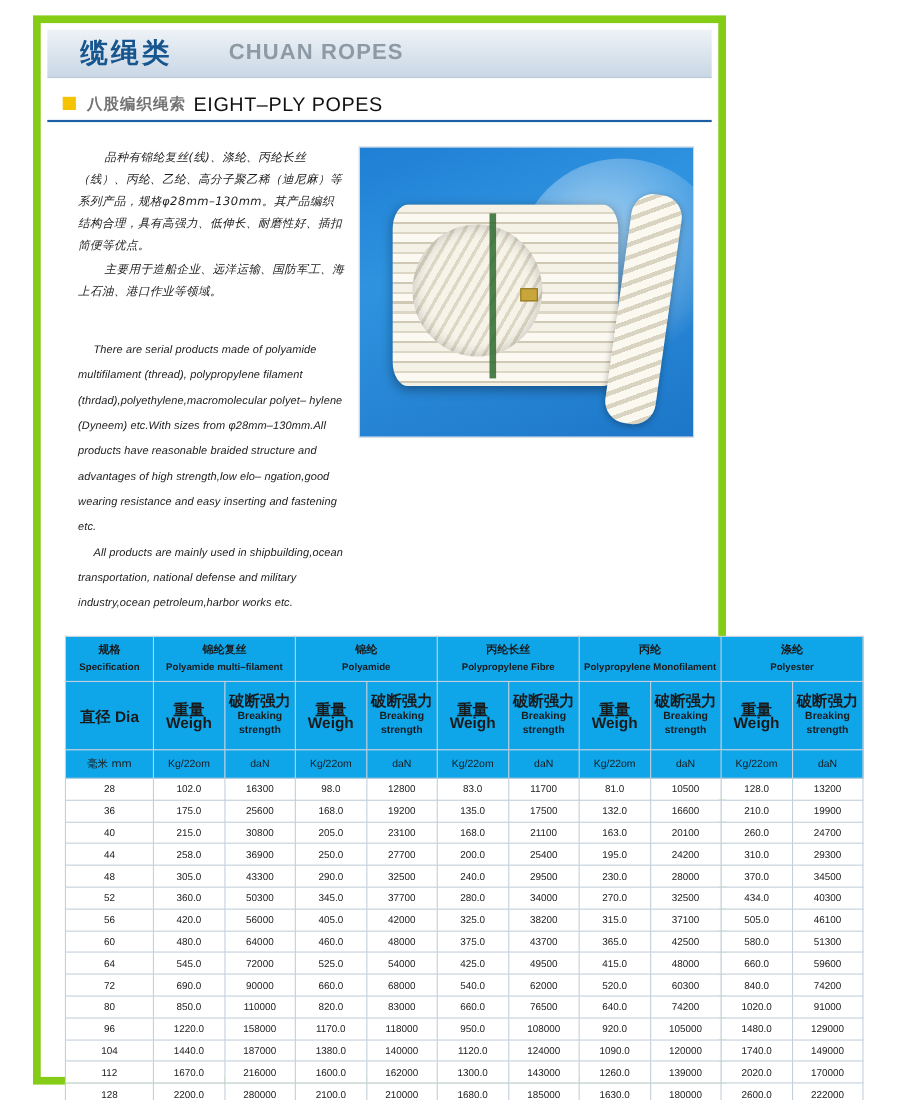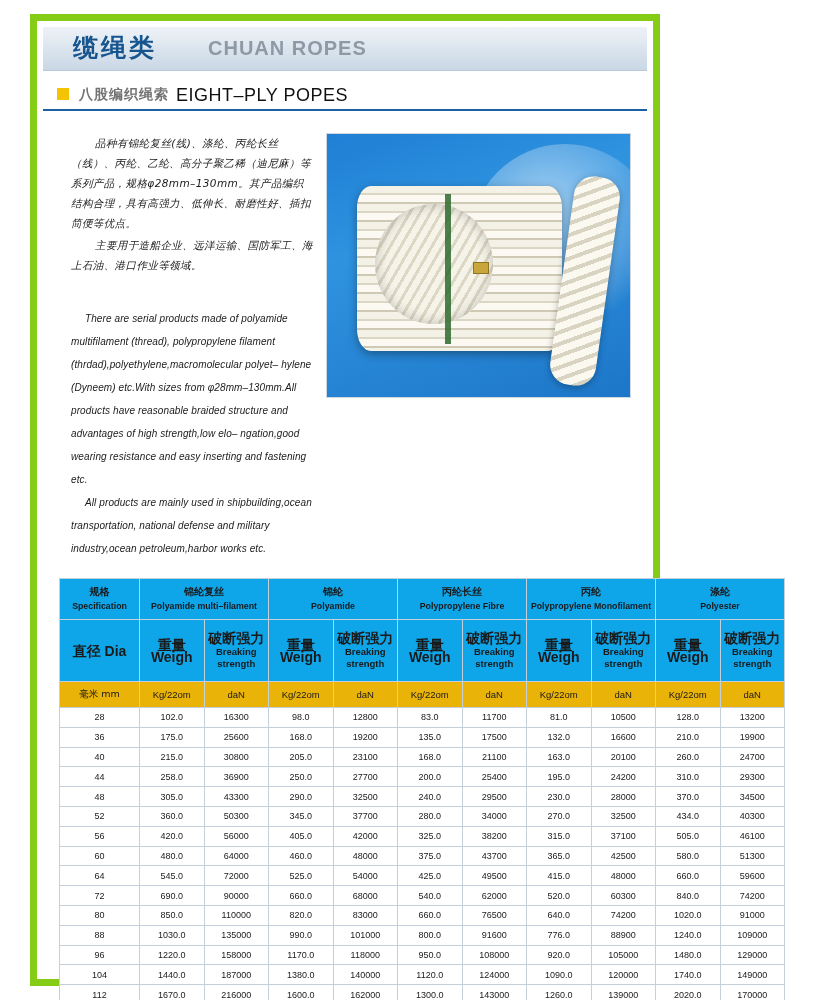--- a/index.html
+++ b/index.html
@@ -217,21 +217,21 @@
     background: #ffffff;
     font-size: 9px;
     line-height: 12px;
   }
   .sub-head .l-cn {
     font-family: Liberation Sans, sans-serif;
     font-size: 14px;
   }
   .unit-row td {
     height: 26px;
-    background: #eab308;
+    background: #0ea5e9;
     font-size: 9px;
   }
   .unit-row td.u-cn {
     font-family: "DejaVu Sans", sans-serif;
   }
   tbody.data td {
     height: 19.8px;
     font-size: 9px;
     background: #ffffff;
   }
@@ -487,33 +487,20 @@
             <td>820.0</td>
             <td>83000</td>
             <td>660.0</td>
             <td>76500</td>
             <td>640.0</td>
             <td>74200</td>
             <td>1020.0</td>
             <td>91000</td>
           </tr>
           <tr>
-            <td>88</td>
-            <td>1030.0</td>
-            <td>135000</td>
-            <td>990.0</td>
-            <td>101000</td>
-            <td>800.0</td>
-            <td>91600</td>
-            <td>776.0</td>
-            <td>88900</td>
-            <td>1240.0</td>
-            <td>109000</td>
-          </tr>
-          <tr>
             <td>96</td>
             <td>1220.0</td>
             <td>158000</td>
             <td>1170.0</td>
             <td>118000</td>
             <td>950.0</td>
             <td>108000</td>
             <td>920.0</td>
             <td>105000</td>
             <td>1480.0</td>

